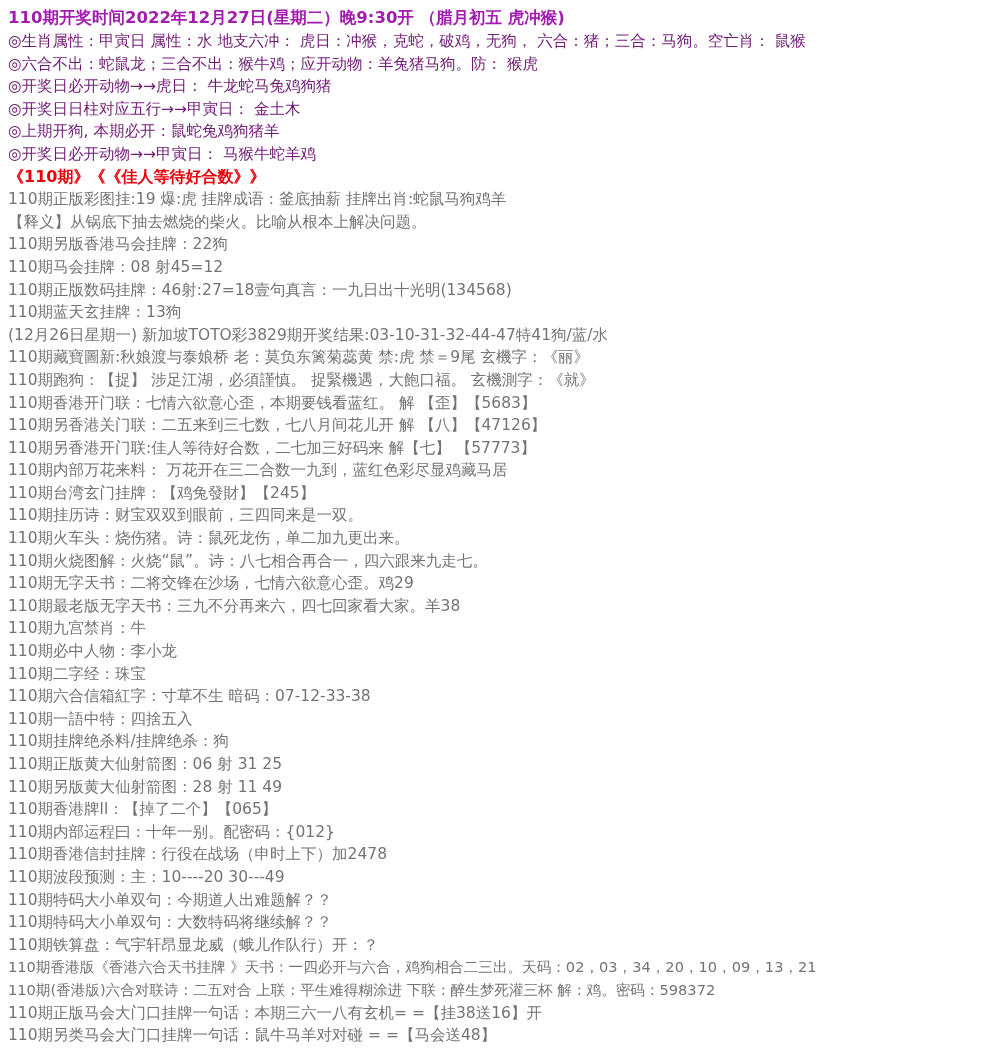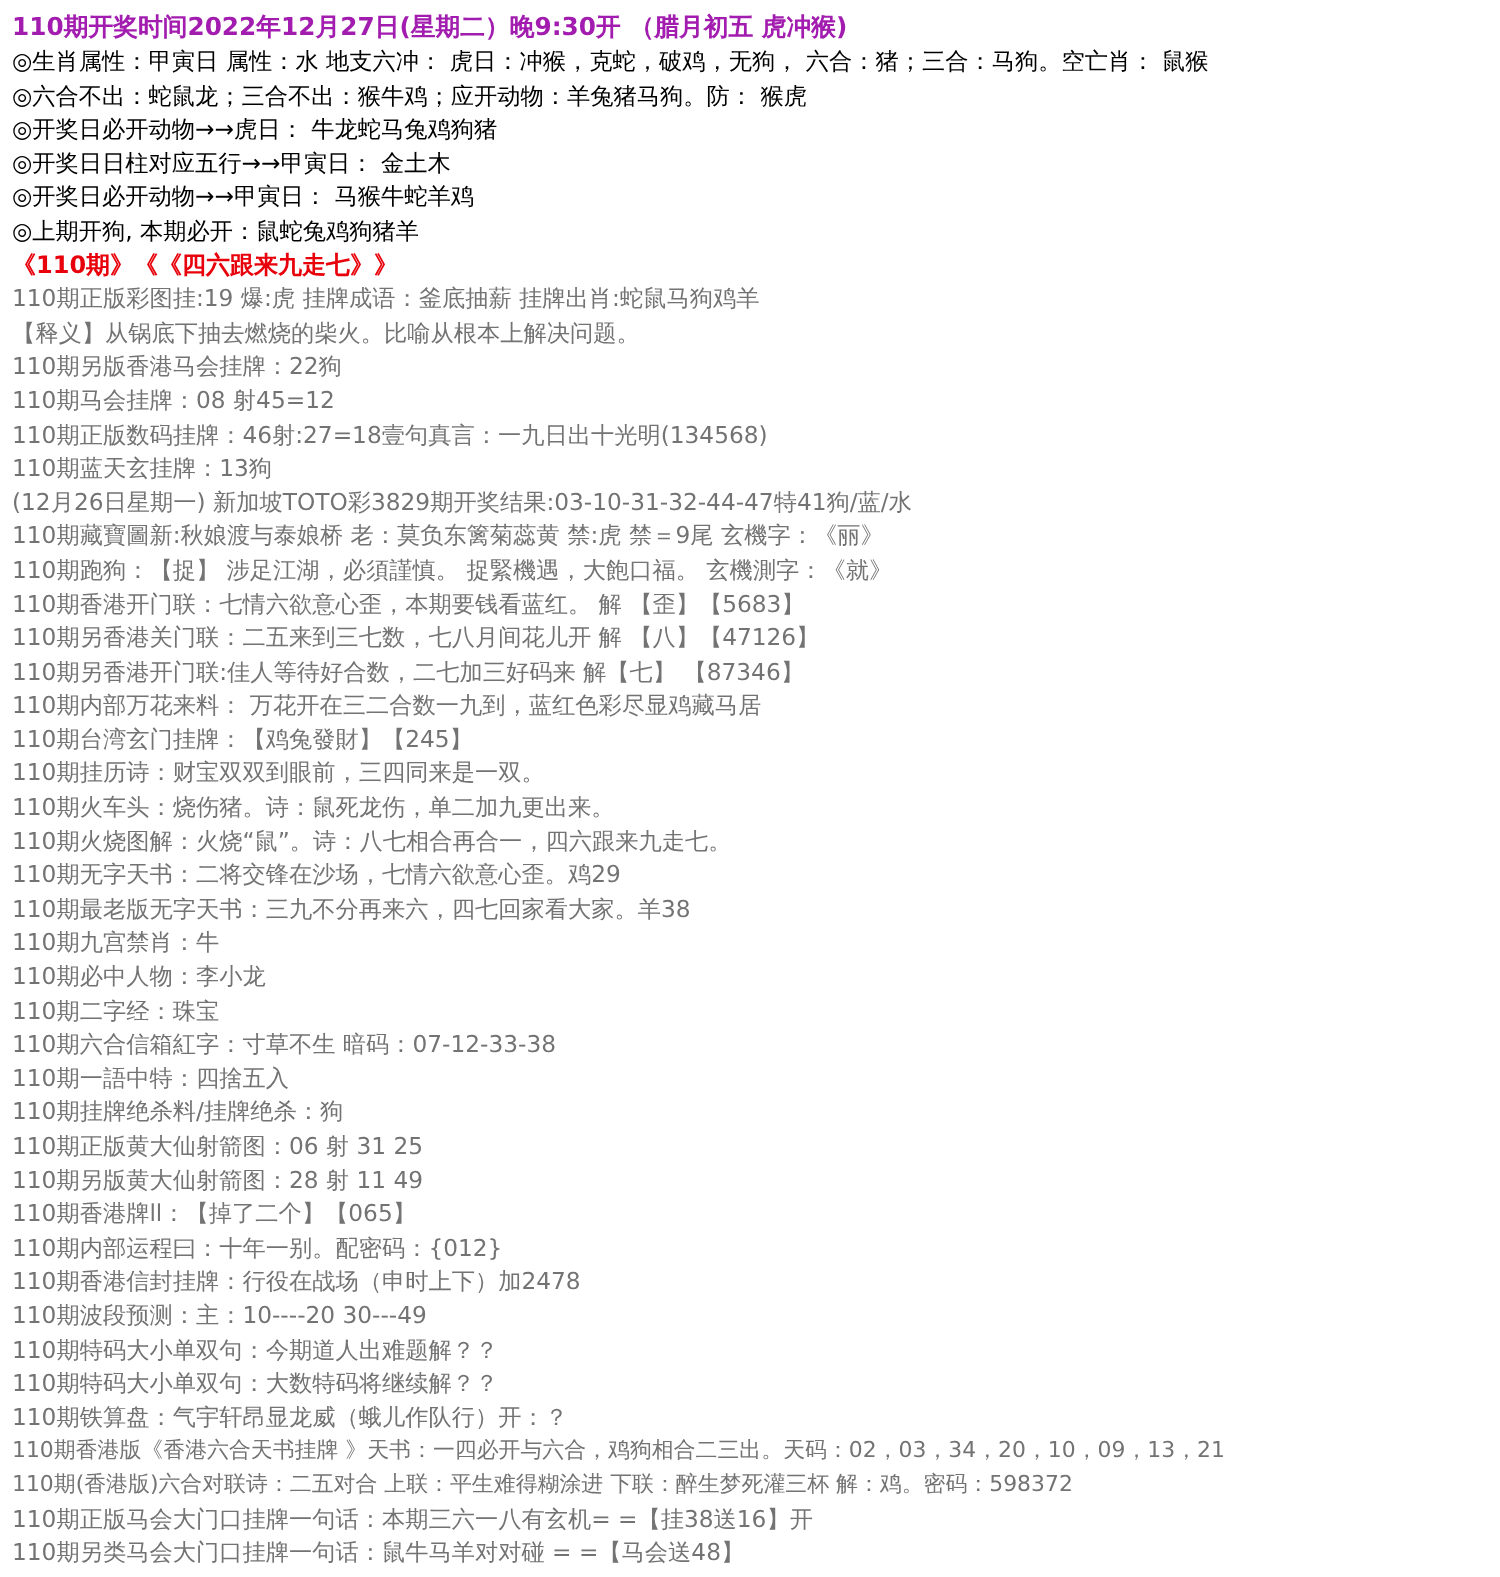--- a/index.html
+++ b/index.html
@@ -22,21 +22,21 @@
   }
   .line {
     padding: 0 0 0 8px;
     height: 22.6px;
     line-height: 22.6px;
     white-space: nowrap;
     overflow: hidden;
     letter-spacing: 0px;
   }
   .red {
-    color: #000000;
+    color: #701a75;
   }
   .black {
     color: #737373;
   }
   .title-line {
     color: #a21caf;
     font-weight: bold;
     font-size: 16.5px;
     height: 24px;
     line-height: 24px;
@@ -54,35 +54,35 @@
 <body>
 
 <div class="page">
 
   <div class="line title-line">110期开奖时间2022年12月27日(星期二）晚9:30开 （腊月初五  虎冲猴)</div>
 
   <div class="line red">◎生肖属性：甲寅日 属性：水  地支六冲：  虎日：冲猴，克蛇，破鸡，无狗，   六合：猪；三合：马狗。空亡肖：  鼠猴</div>
   <div class="line red">◎六合不出：蛇鼠龙；三合不出：猴牛鸡；应开动物：羊兔猪马狗。防：  猴虎</div>
   <div class="line red">◎开奖日必开动物→→虎日：  牛龙蛇马兔鸡狗猪</div>
   <div class="line red">◎开奖日日柱对应五行→→甲寅日：  金土木</div>
+  <div class="line red">◎上期开狗, 本期必开：鼠蛇兔鸡狗猪羊</div>
   <div class="line red">◎开奖日必开动物→→甲寅日：  马猴牛蛇羊鸡</div>
-  <div class="line red">◎上期开狗, 本期必开：鼠蛇兔鸡狗猪羊</div>
-  <div class="line section-head">《110期》《《四六跟来九走七》》</div>
+  <div class="line section-head">《110期》《《佳人等待好合数》》</div>
   <div class="line black">110期正版彩图挂:19  爆:虎  挂牌成语：釜底抽薪  挂牌出肖:蛇鼠马狗鸡羊</div>
   <div class="line black">【释义】从锅底下抽去燃烧的柴火。比喻从根本上解决问题。</div>
   <div class="line black">110期另版香港马会挂牌：22狗</div>
   <div class="line black">110期马会挂牌：08  射45=12</div>
   <div class="line black">110期正版数码挂牌：46射:27=18壹句真言：一九日出十光明(134568)</div>
   <div class="line black">110期蓝天玄挂牌：13狗</div>
   <div class="line black">(12月26日星期一) 新加坡TOTO彩3829期开奖结果:03-10-31-32-44-47特41狗/蓝/水</div>
   <div class="line black">110期藏寶圖新:秋娘渡与泰娘桥  老：莫负东篱菊蕊黄  禁:虎  禁＝9尾  玄機字：《丽》</div>
   <div class="line black">110期跑狗：【捉】  涉足江湖，必須謹慎。   捉緊機遇，大飽口福。  玄機測字：《就》</div>
   <div class="line black">110期香港开门联：七情六欲意心歪，本期要钱看蓝红。  解 【歪】【5683】</div>
   <div class="line black">110期另香港关门联：二五来到三七数，七八月间花儿开  解 【八】【47126】</div>
-  <div class="line black">110期另香港开门联:佳人等待好合数，二七加三好码来  解【七】 【87346】</div>
+  <div class="line black">110期另香港开门联:佳人等待好合数，二七加三好码来  解【七】 【57773】</div>
   <div class="line black">110期内部万花来料：  万花开在三二合数一九到，蓝红色彩尽显鸡藏马居</div>
   <div class="line black">110期台湾玄门挂牌：【鸡兔發財】【245】</div>
   <div class="line black">110期挂历诗：财宝双双到眼前，三四同来是一双。</div>
   <div class="line black">110期火车头：烧伤猪。诗：鼠死龙伤，单二加九更出来。</div>
   <div class="line black">110期火烧图解：火烧“鼠”。诗：八七相合再合一，四六跟来九走七。</div>
   <div class="line black">110期无字天书：二将交锋在沙场，七情六欲意心歪。鸡29</div>
   <div class="line black">110期最老版无字天书：三九不分再来六，四七回家看大家。羊38</div>
   <div class="line black">110期九宫禁肖：牛</div>
   <div class="line black">110期必中人物：李小龙</div>
   <div class="line black">110期二字经：珠宝</div>

